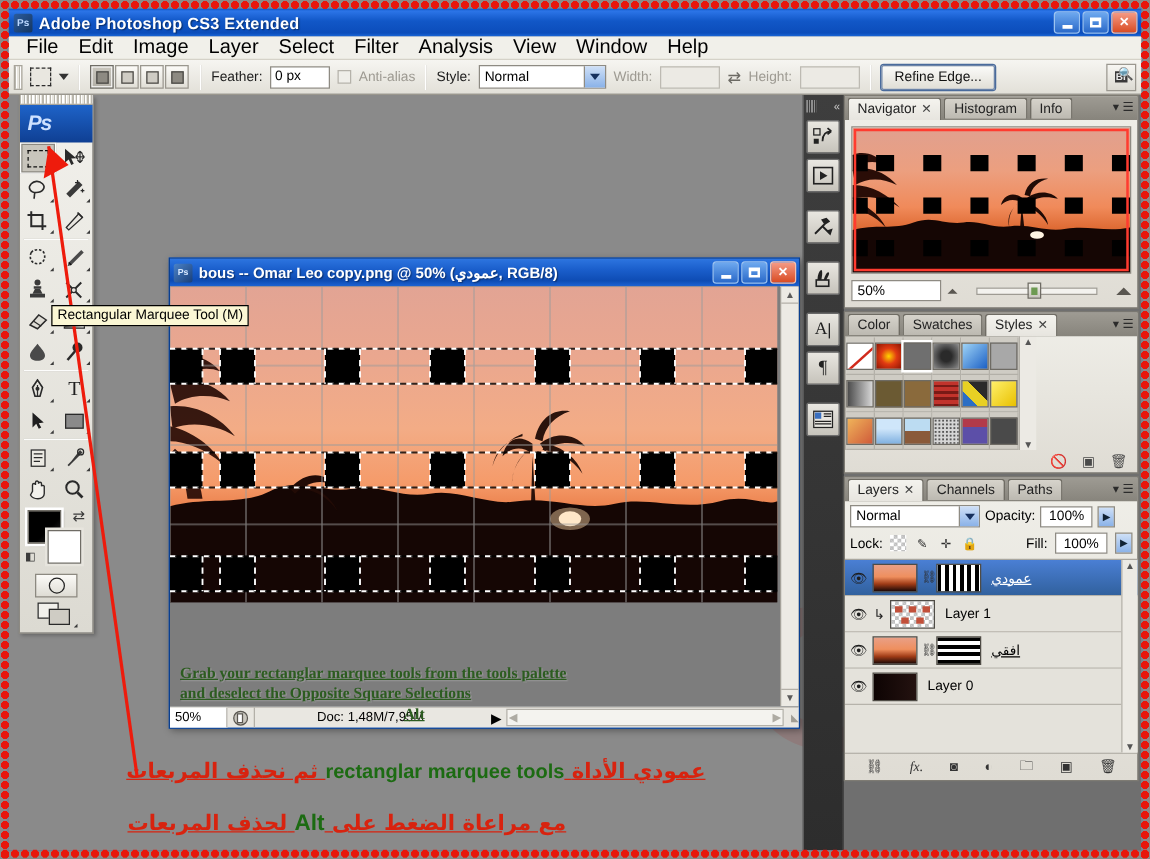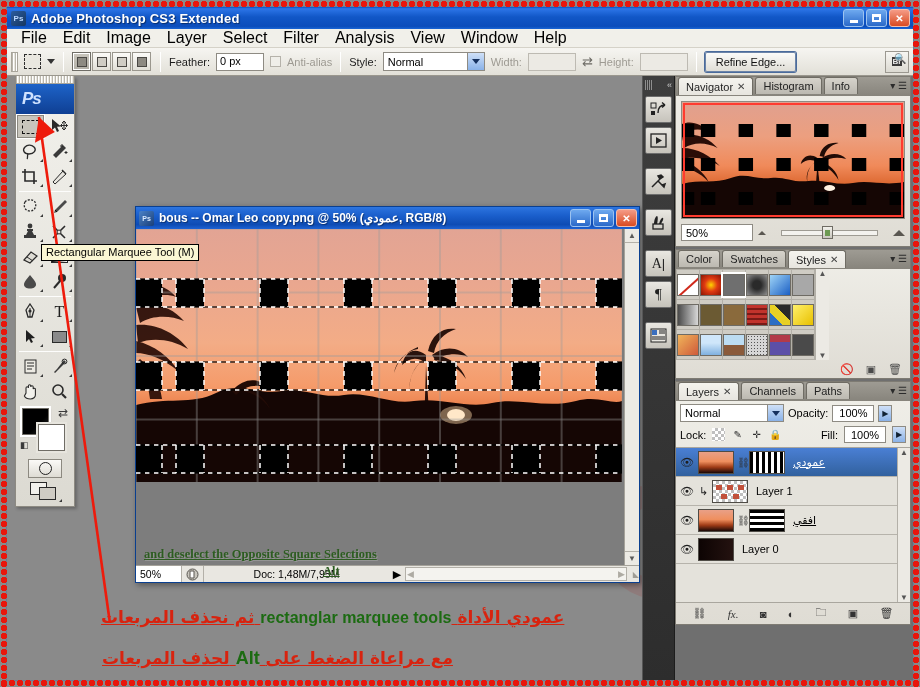--- a/index.html
+++ b/index.html
@@ -272,21 +272,21 @@
   
   #panels{
     position:absolute; right:0; top:0; width:238px; bottom:0;
     background:#6f6f6f; padding:0;
   }
   .panel{
     background:linear-gradient(to bottom,#f0efe9,#dfdcd4);
     border:1px solid #7e7b73; margin-bottom:2px;
   }
   .panel-tabs{
-    height:19px; display:flex; align-items:flex-start; position:relative;
+    height:19px; display:flex; align-items:center; position:relative;
     background:linear-gradient(to bottom,#9e9b93,#87847c);
     padding-left:2px;
   }
   .ptab{
     height:17px; padding:0 7px; font-size:11px; color:#222;
     background:linear-gradient(to bottom,#d6d3cb,#bcb9b1);
     border:1px solid #6f6c64; border-bottom:none;
     border-radius:3px 3px 0 0; margin-right:2px;
     display:flex;align-items:center; gap:4px;
   }
@@ -798,20 +798,21 @@
         <div class="stat-doc">Doc: 1,48M/7,95M</div>
         <div class="stat-tri">▶</div>
         <div class="stat-hbar">
             <span>◀</span>
             <span>▶</span>
           </div>
         <div class="stat-grip">◣</div>
       </div>
     </div>
 
+    <div class="anno anno-green" style="left:137px; top:455px;">Grab your rectanglar marquee tools from the tools palette</div>
     <div class="anno anno-green" style="left:137px; top:471px;">and deselect the Opposite Square Selections</div>
     <div class="anno anno-green" style="left:316px; top:488px;">Alt</div>
 
     <div class="anno anno-red" style="left:94px; top:531px;">
       <span>عمودي الأداة</span>
       <span class="en">rectanglar marquee tools</span>
       <span>ثم نحذف المربعات</span>
     </div>
 
     <div class="anno anno-red" style="left:95px; top:572px;text-align:center;">

